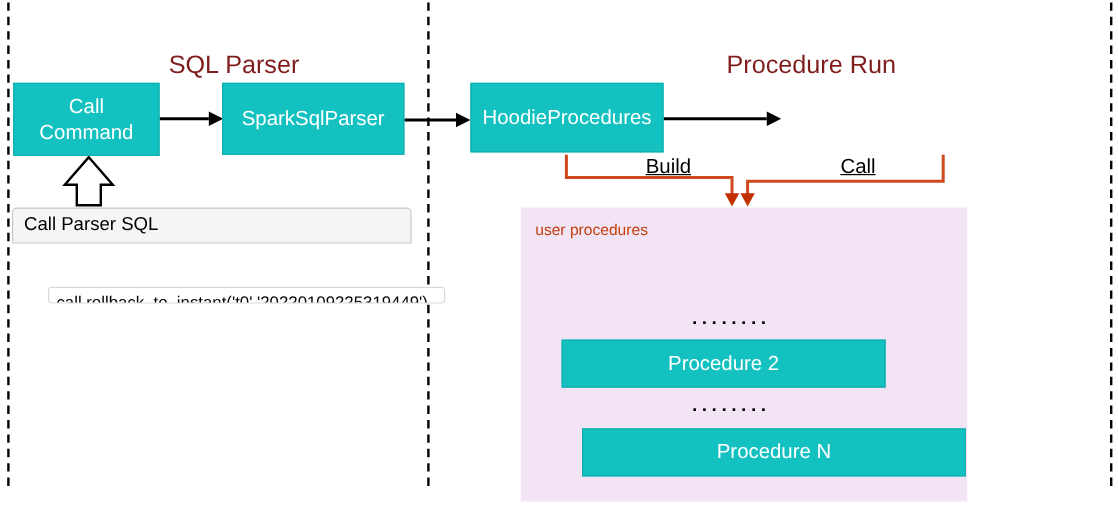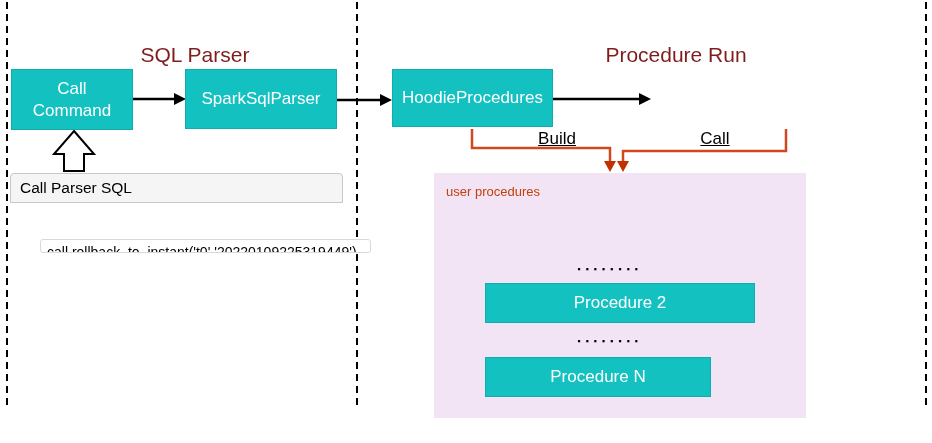--- a/index.html
+++ b/index.html
@@ -83,17 +83,17 @@
   <div class="abs edge-label" style="left:527px; top:129px; width:60px;">Build</div>
   <div class="abs edge-label" style="left:685px; top:129px; width:60px;">Call</div>
 
   <div class="abs sql-header" style="left:10px; top:173px; width:333px; height:30px;">Call Parser SQL</div>
   <div class="abs sql-row" style="left:12px; top:239px; width:331px; height:14px;margin-left:28px;">call rollback_to_instant('t0','20220109225319449')</div>
 
   <div class="abs panel" style="left:434px; top:173px; width:372px; height:245px;"></div>
   <div class="abs panel-label" style="left:446px; top:184px;">user procedures</div>
 
   <div class="abs dots-row" style="left:500px; top:258px; width:220px; height:22px;">▪▪▪▪▪▪▪▪</div>
-  <div class="abs node" style="left:485px; top:283px; width:270px; height:40px;">Procedure 2</div>
+  <div class="abs node" style="left:468px; top:283px; width:270px; height:40px;">Procedure 2</div>
   <div class="abs dots-row" style="left:500px; top:330px; width:220px; height:22px;">▪▪▪▪▪▪▪▪</div>
-  <div class="abs node" style="left:485px; top:357px; width:226px; height:40px;">Procedure N</div>
+  <div class="abs node" style="left:485px; top:357px; width:320px; height:40px;">Procedure N</div>
 
 </div>
 
 </body></html>

